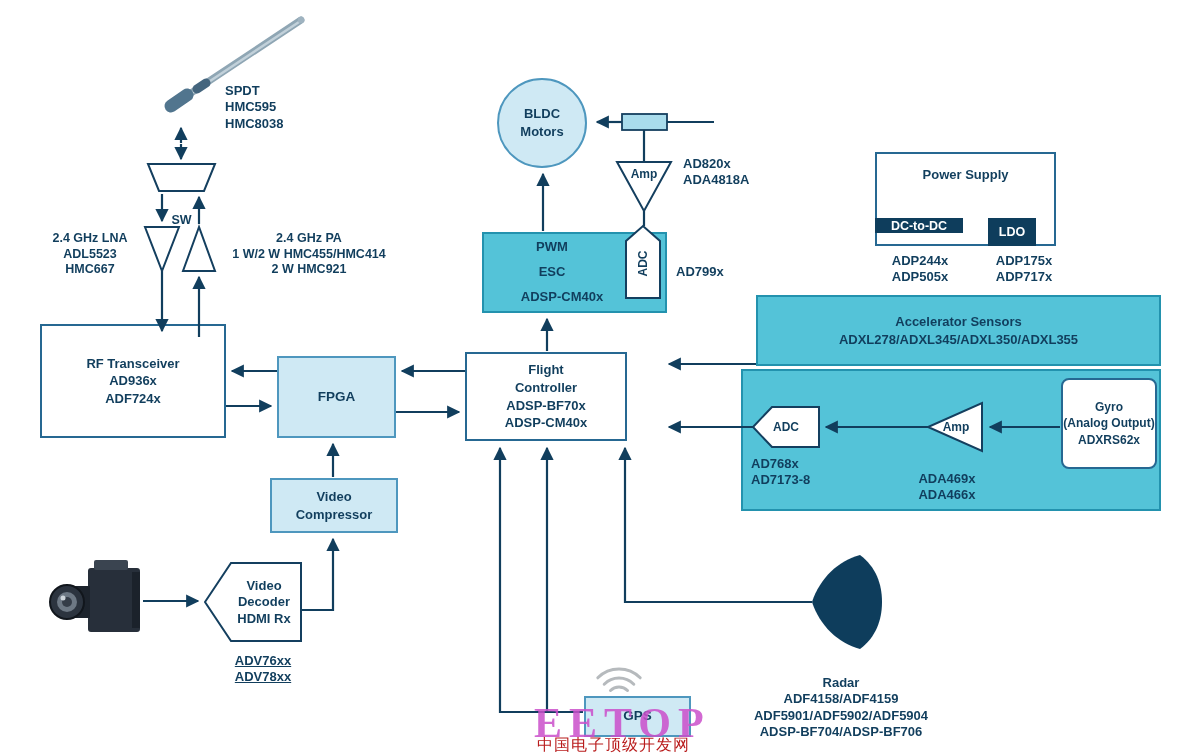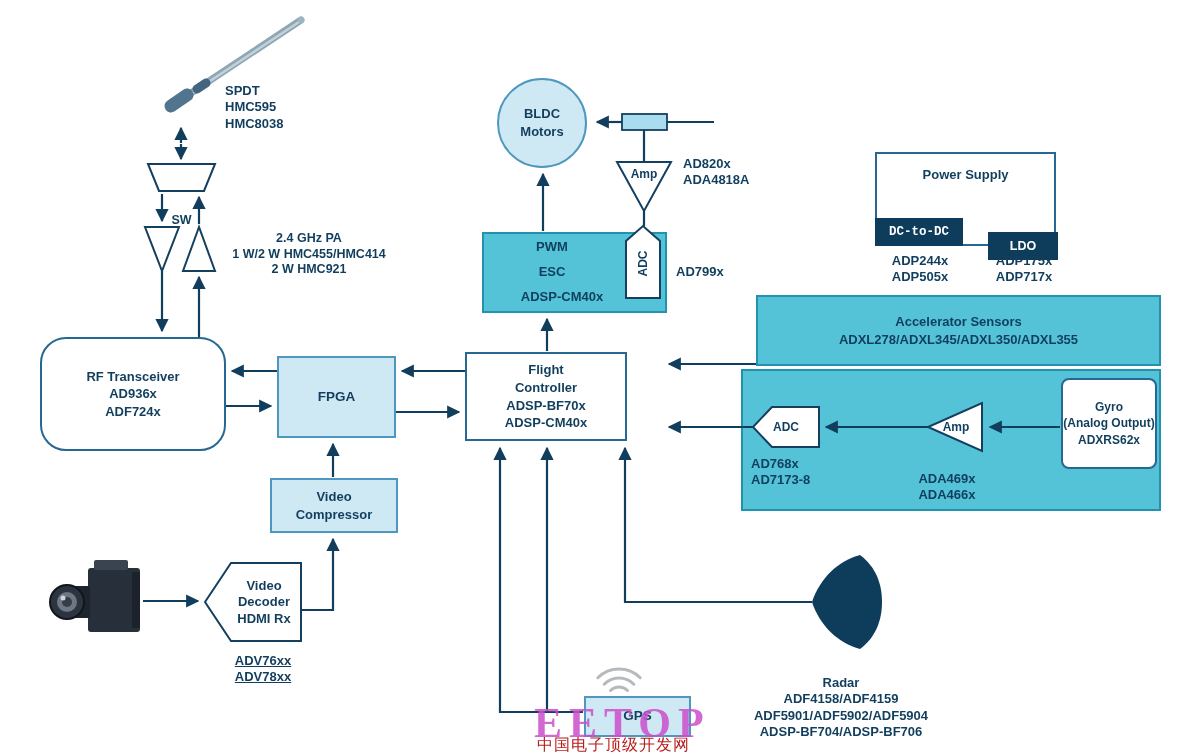--- a/index.html
+++ b/index.html
@@ -23,42 +23,42 @@
 
   .wm-title { position:absolute; left:534px; top:699px; z-index:10; font-family:"Liberation Serif", serif;
               font-weight:bold; font-size:42px; letter-spacing:7px; color:#cb4fcb; opacity:.85; }
   .wm-sub   { position:absolute; left:537px; top:735px; z-index:10; font-size:16px; letter-spacing:1px; color:#b91c1c; }
 </style>
 </head>
 <body>
 
 <div id="stage">
 
-  <div class="box white-box" style="left:40px;top:337px;width:186px;height:114px;font-size:13px;border-radius:26px;">RF Transceiver
+  <div class="box white-box" style="left:40px;top:324px;width:186px;height:114px;font-size:13px;">RF Transceiver
 AD936x
 ADF724x</div>
 
   <div class="box light-box" style="left:277px;top:356px;width:119px;height:82px;font-size:13.5px;">FPGA</div>
 
   <div class="box light-box" style="left:270px;top:478px;width:128px;height:55px;font-size:13px;">Video
 Compressor</div>
 
   <div class="box white-box" style="left:465px;top:352px;width:162px;height:89px;font-size:13px;">Flight
 Controller
 ADSP-BF70x
 ADSP-CM40x</div>
 
   <div class="box teal-box" style="left:482px;top:232px;width:185px;height:81px;"></div>
 
   <div class="box light-box circle" style="left:497px;top:78px;width:90px;height:90px;font-size:13px;">BLDC
 Motors</div>
 
   <div class="box white-box" style="left:875px;top:152px;width:181px;height:94px;font-size:13px;padding-bottom:48px;">Power Supply</div>
-  <div class="tab" style="left:875px;top:218px;width:88px;height:28px;font-family:Liberation Mono, monospace;">DC-to-DC</div>
-  <div class="tab" style="left:988px;top:232px;width:70px;height:28px;">LDO</div>
+  <div class="tab" style="left:875px;top:218px;width:88px;height:15px;">DC-to-DC</div>
+  <div class="tab" style="left:988px;top:218px;width:48px;height:28px;">LDO</div>
 
   <div class="box teal-box" style="left:756px;top:295px;width:405px;height:71px;font-size:13px;">Accelerator Sensors
 ADXL278/ADXL345/ADXL350/ADXL355</div>
 
   <div class="box teal-box" style="left:741px;top:369px;width:420px;height:142px;"></div>
 
   <div class="box white-box" style="left:1061px;top:378px;width:96px;height:91px;font-size:12px;border-radius:8px;">Gyro
 (Analog Output)
 ADXRS62x</div>
 
@@ -139,20 +139,23 @@
       <rect x="622" y="114" width="45" height="16" fill="#a9dcec" stroke-width="1.8"></rect>
     </g>
   </svg>
 
   <div class="lbl" style="left:225px;top:83px;width:95px;text-align:left;font-size:13px;">SPDT
 HMC595
 HMC8038</div>
 
   <div class="lbl" style="left:163px;top:169px;width:37px;text-align:center;font-size:12.5px;margin-top:44px;">SW</div>
 
+  <div class="lbl" style="left:38px;top:231px;width:104px;text-align:center;font-size:12.5px;">2.4 GHz LNA
+ADL5523
+HMC667</div>
 
   <div class="lbl" style="left:222px;top:231px;width:174px;text-align:center;font-size:12.5px;">2.4 GHz PA
 1 W/2 W HMC455/HMC414
 2 W HMC921</div>
 
   <div class="lbl" style="left:226px;top:578px;width:76px;text-align:center;font-size:13px;">Video
 Decoder
 HDMI Rx</div>
 
   <div class="lbl" style="left:215px;top:653px;width:96px;text-align:center;font-size:13px;text-decoration:underline;">ADV76xx

